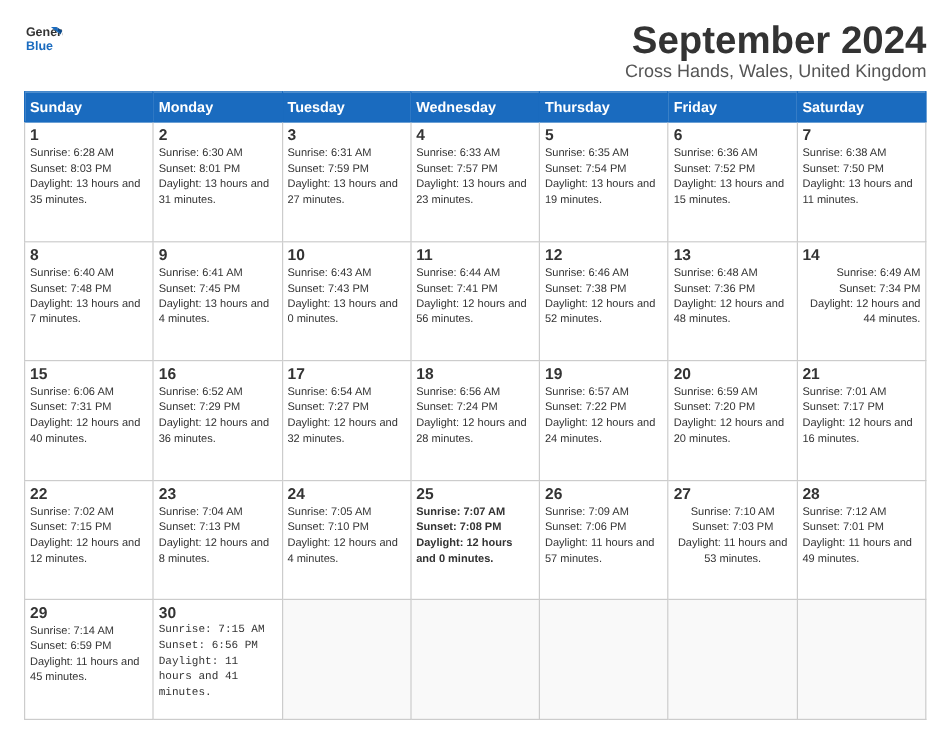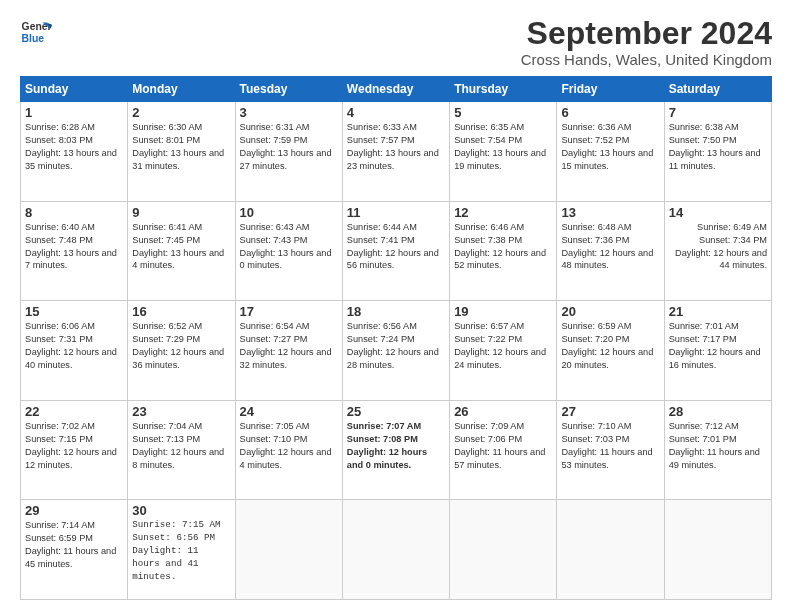--- a/index.html
+++ b/index.html
@@ -284,21 +284,21 @@
 Daylight: 12 hours and 0 minutes.</div>
           </td>
           <td>
             <span class="day-num">26</span>
             <div class="cell-text" style="white-space: pre-line;">Sunrise: 7:09 AM
 Sunset: 7:06 PM
 Daylight: 11 hours and 57 minutes.</div>
           </td>
           <td>
             <span class="day-num">27</span>
-            <div class="cell-text" style="white-space: pre-line;">Sunrise: 7:10 AM
+            <div class="cell-text" style="white-space: pre-line; text-align: center;">Sunrise: 7:10 AM
 Sunset: 7:03 PM
 Daylight: 11 hours and 53 minutes.</div>
           </td>
           <td>
             <span class="day-num">28</span>
             <div class="cell-text" style="white-space: pre-line;">Sunrise: 7:12 AM
 Sunset: 7:01 PM
 Daylight: 11 hours and 49 minutes.</div>
           </td>
         </tr>

